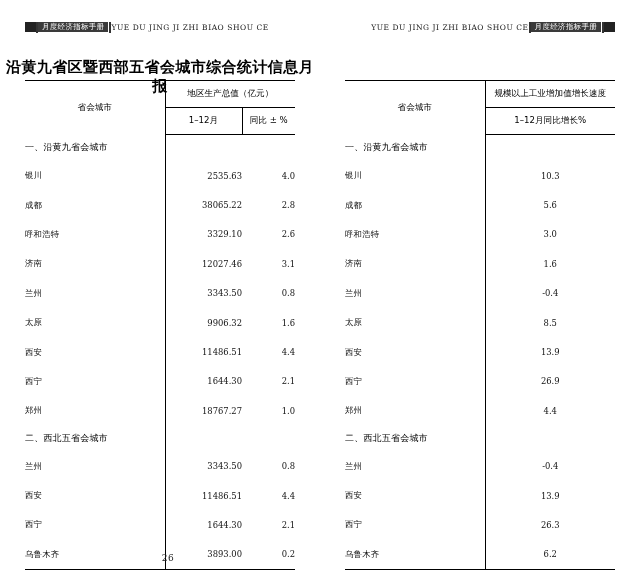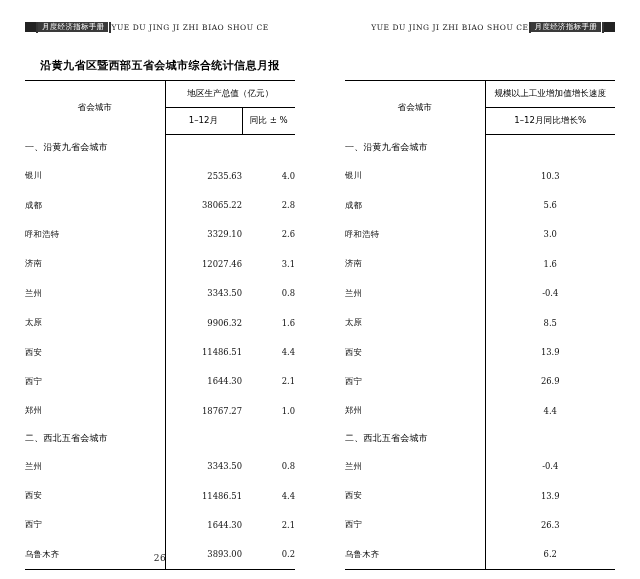--- a/index.html
+++ b/index.html
@@ -82,21 +82,21 @@
   }
 
   
   .page-title {
     position: absolute;
     top: 58px;
     left: 0;
     width: 320px;
     text-align: center;
     font-family: "DejaVu Serif", serif;
-    font-size: 11px;
+    font-size: 15px;
     font-weight: 700;
     letter-spacing: 0.4px;
     color: #000000;
   }
 
   
   .tbl-wrap {
     position: absolute;
     left: 25px;
     top: 80px;
@@ -186,21 +186,21 @@
     position: absolute;
     bottom: 16px;
     left: 0;
     width: 320px;
     text-align: center;
     font-family: "DejaVu Serif", serif;
     font-size: 9px;
     color: #222;
     letter-spacing: 0.5px;
   }
-  .page-left .folio { text-align: center; }
+  .page-left .folio { text-align: center; padding-left: 8px; }
 </style>
 </head>
 <body>
 
 <div class="spread">
 
   <div class="page page-left">
 
     <div class="runhead">
       <span class="rh-sq"></span>

